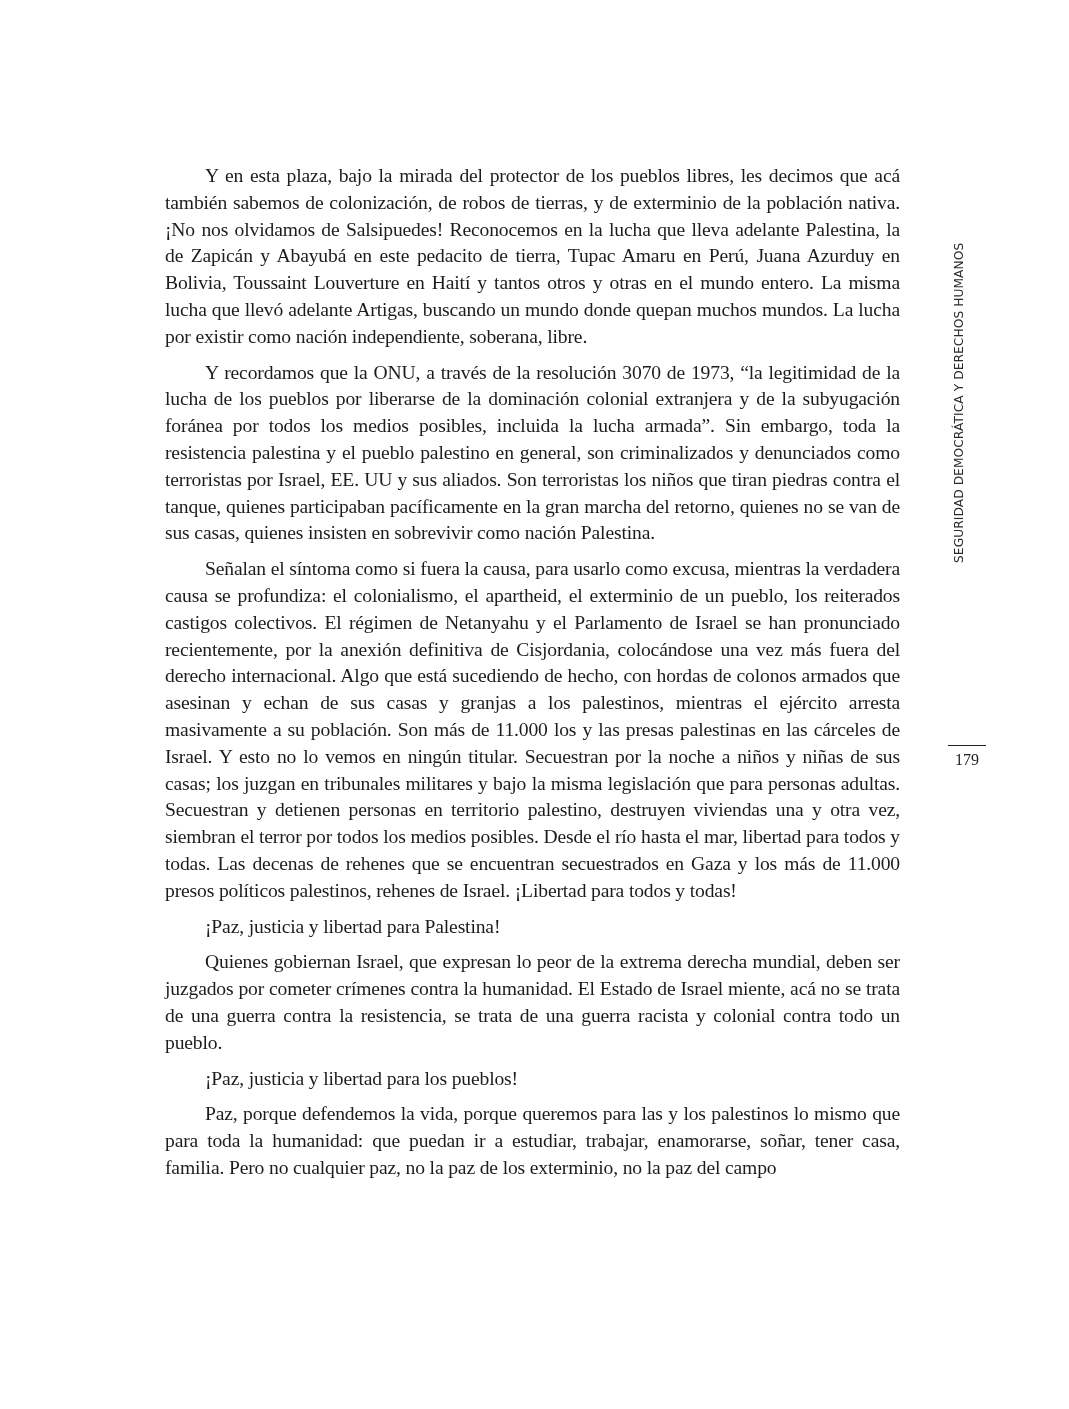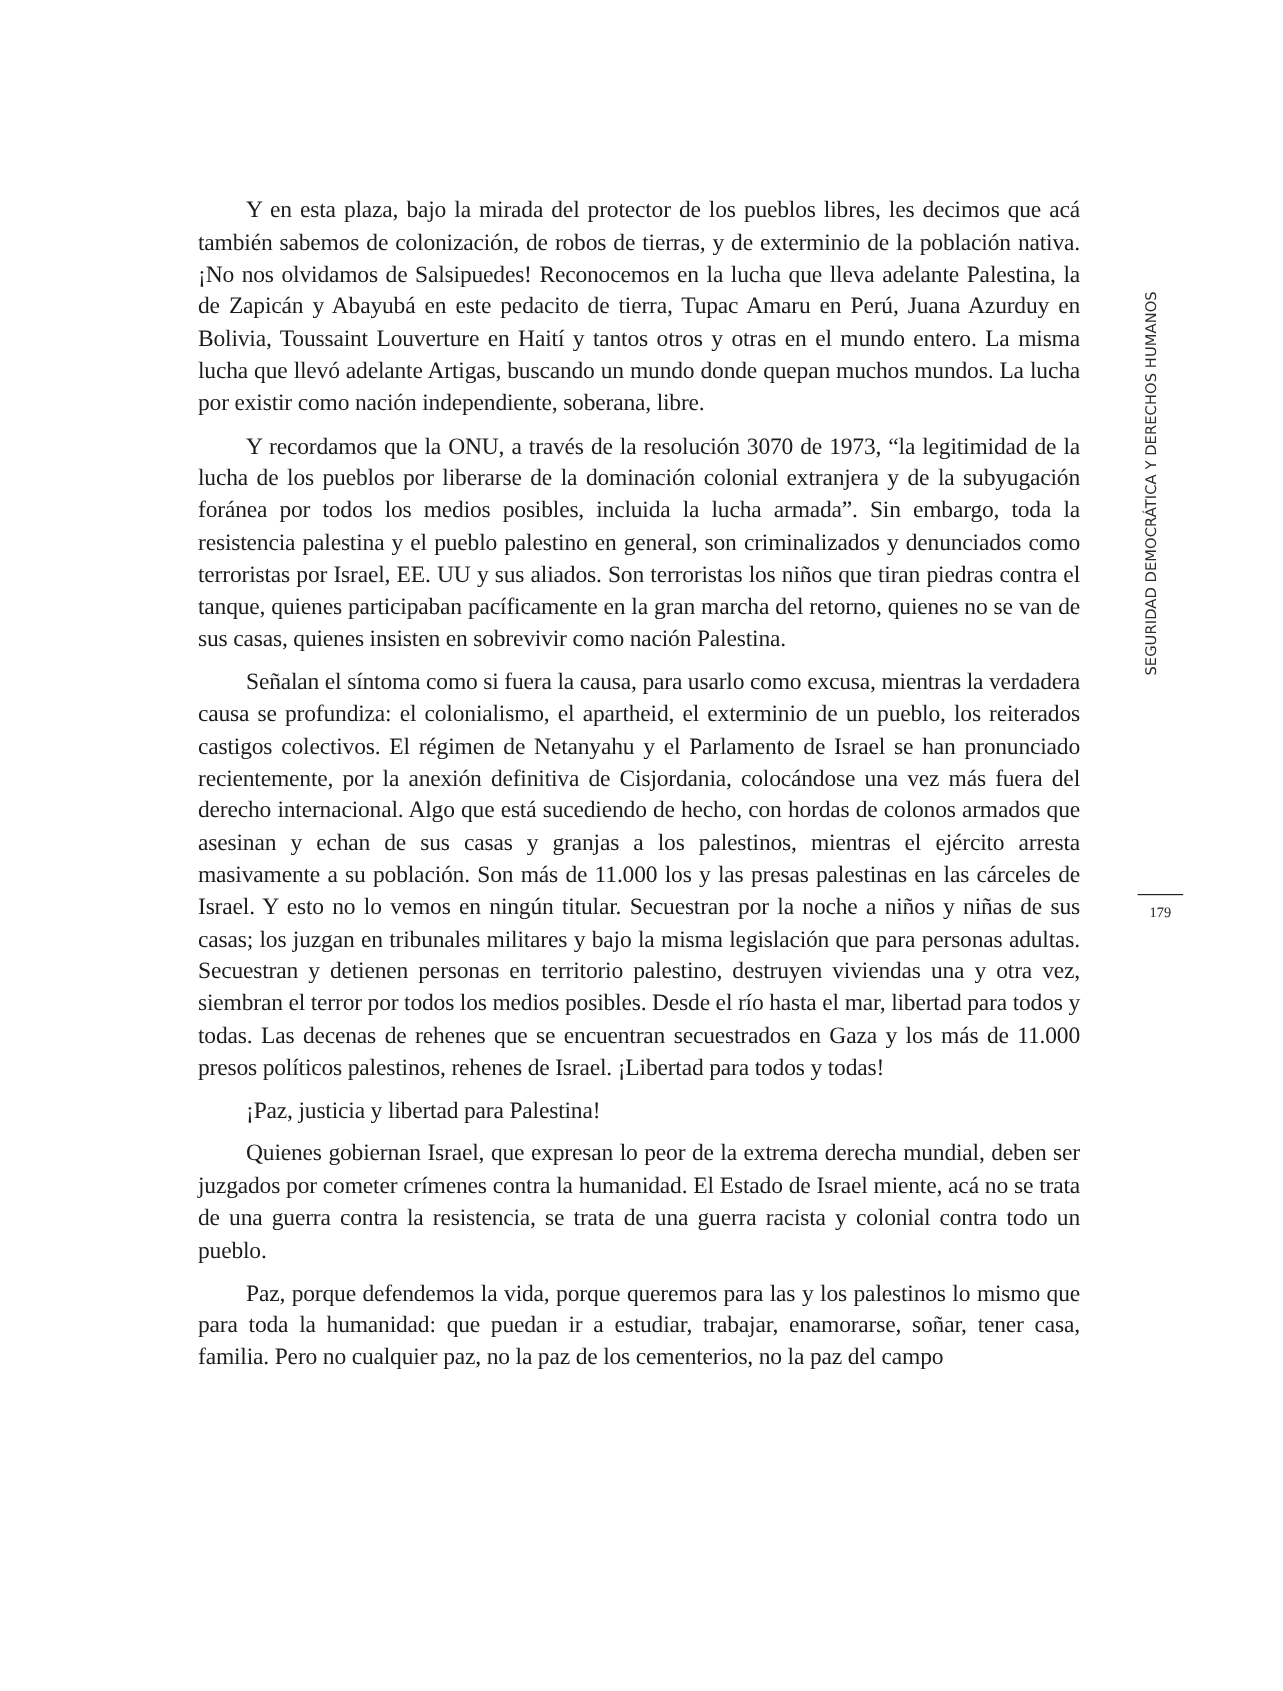--- a/index.html
+++ b/index.html
@@ -63,37 +63,38 @@
     text-align: center;
   }
   .page-rule {
     height: 1px;
     background: #222;
     width: 38px;
     margin: 0 auto 2px auto;
   }
   .page-number {
     font-family: "Liberation Serif", "DejaVu Serif", serif;
-    font-size: 12px;
+    font-size: 16px;
     color: #222;
     line-height: 24px;
   }
 </style>
 </head>
 <body>
 
 <div class="page">
 
   <div class="text-column">
     <p class="para">Y en esta plaza, bajo la mirada del protector de los pueblos libres, les decimos que acá también sabemos de colonización, de robos de tierras, y de exterminio de la población nativa. ¡No nos olvidamos de Salsipuedes! Reconocemos en la lucha que lleva adelante Palestina, la de Zapicán y Abayubá en este pedacito de tierra, Tupac Amaru en Perú, Juana Azurduy en Bolivia, Toussaint Louverture en Haití y tantos otros y otras en el mundo ente­ro. La misma lucha que llevó adelante Artigas, buscando un mundo donde quepan muchos mundos. La lucha por existir como nación independiente, soberana, libre.</p>
     <p class="para">Y recordamos que la ONU, a través de la resolución 3070 de 1973, “la legitimidad de la lucha de los pueblos por liberarse de la dominación colonial extranjera y de la subyuga­ción foránea por todos los medios posibles, incluida la lucha armada”. Sin embargo, toda la resistencia palestina y el pueblo palestino en general, son criminalizados y denunciados como terroristas por Israel, EE. UU y sus aliados. Son terroristas los niños que tiran piedras contra el tanque, quienes participaban pacíficamente en la gran marcha del retorno, quie­nes no se van de sus casas, quienes insisten en sobrevivir como nación Palestina.</p>
     <p class="para">Señalan el síntoma como si fuera la causa, para usarlo como excusa, mientras la ver­dadera causa se profundiza: el colonialismo, el apartheid, el exterminio de un pueblo, los reiterados castigos colectivos. El régimen de Netanyahu y el Parlamento de Israel se han pronunciado recientemente, por la anexión definitiva de Cisjordania, colocándose una vez más fuera del derecho internacional. Algo que está sucediendo de hecho, con hordas de colonos armados que asesinan y echan de sus casas y granjas a los palestinos, mientras el ejército arresta masivamente a su población. Son más de 11.000 los y las presas palestinas en las cárceles de Israel. Y esto no lo vemos en ningún titular. Secuestran por la noche a niños y niñas de sus casas; los juzgan en tribunales militares y bajo la misma legislación que para personas adultas. Secuestran y detienen personas en territorio palestino, destruyen viviendas una y otra vez, siembran el terror por todos los medios posibles. Desde el río hasta el mar, libertad para todos y todas. Las decenas de rehenes que se encuentran secuestrados en Gaza y los más de 11.000 presos políticos palestinos, rehenes de Israel. ¡Libertad para todos y todas!</p>
     <p class="para short">¡Paz, justicia y libertad para Palestina!</p>
     <p class="para">Quienes gobiernan Israel, que expresan lo peor de la extrema derecha mundial, deben ser juzgados por cometer crímenes contra la humanidad. El Estado de Israel miente, acá no se trata de una guerra contra la resistencia, se trata de una guerra racista y colonial contra todo un pueblo.</p>
-    <p class="para">Paz, porque defendemos la vida, porque queremos para las y los palestinos lo mismo que para toda la humanidad: que puedan ir a estudiar, trabajar, enamorarse, soñar, tener casa, familia. Pero no cualquier paz, no la paz de los cementerios, no la paz del campo</p>
+    <p class="para short">¡Paz, justicia y libertad para los pueblos!</p>
+    <p class="para">Paz, porque defendemos la vida, porque queremos para las y los palestinos lo mismo que para toda la humanidad: que puedan ir a estudiar, trabajar, enamorarse, soñar, tener casa, familia. Pero no cualquier paz, no la paz de los exterminio, no la paz del campo</p>
   </div>
 
   <div class="side-title">SEGURIDAD DEMOCRÁTICA Y DERECHOS HUMANOS</div>
 
   <div class="page-number-wrap">
     <div class="page-rule"></div>
     <div class="page-number">179</div>
   </div>
 
 </div>

